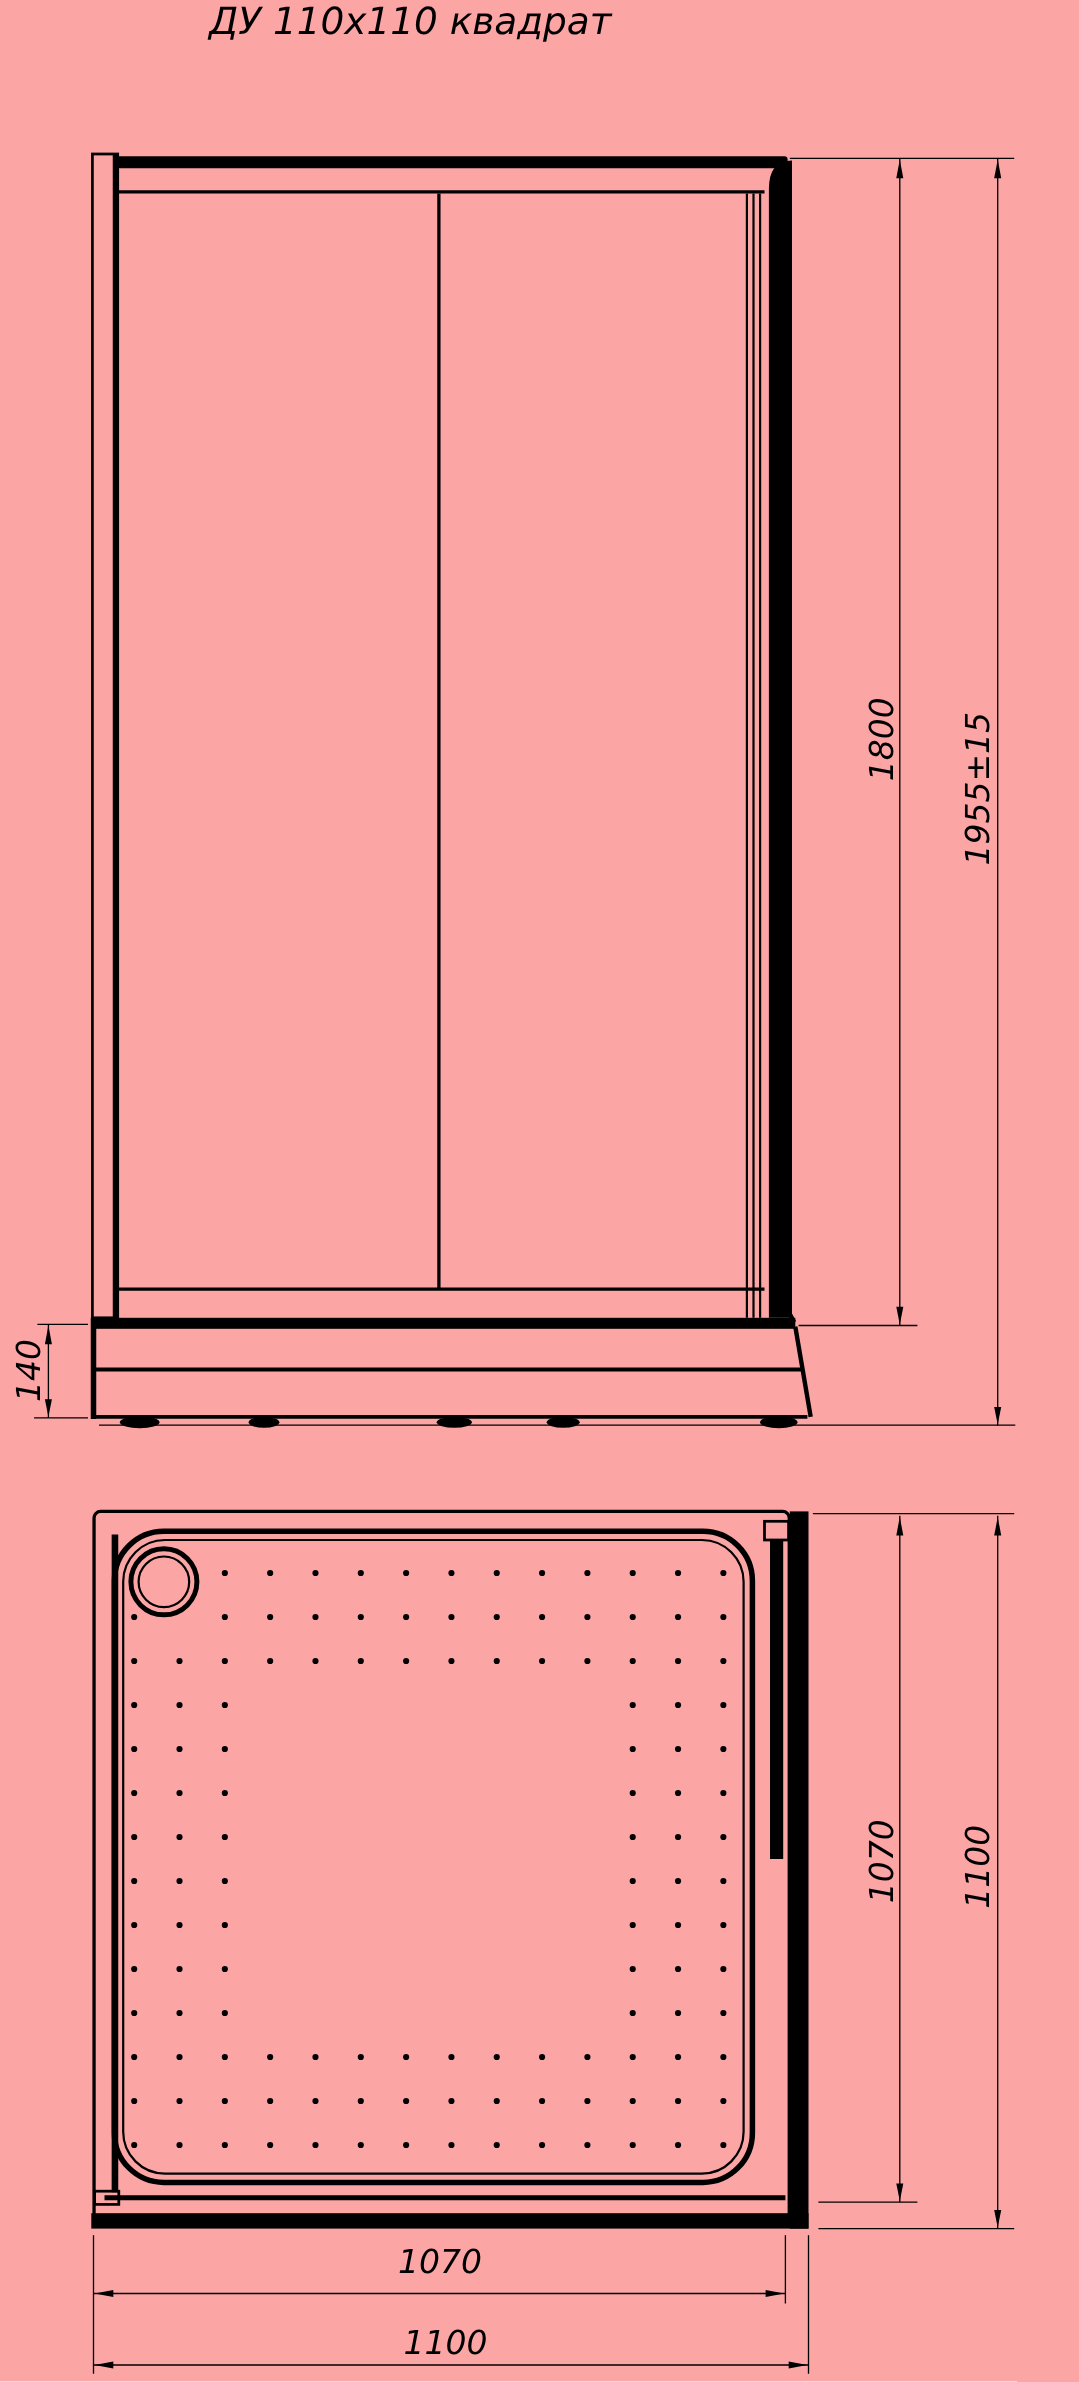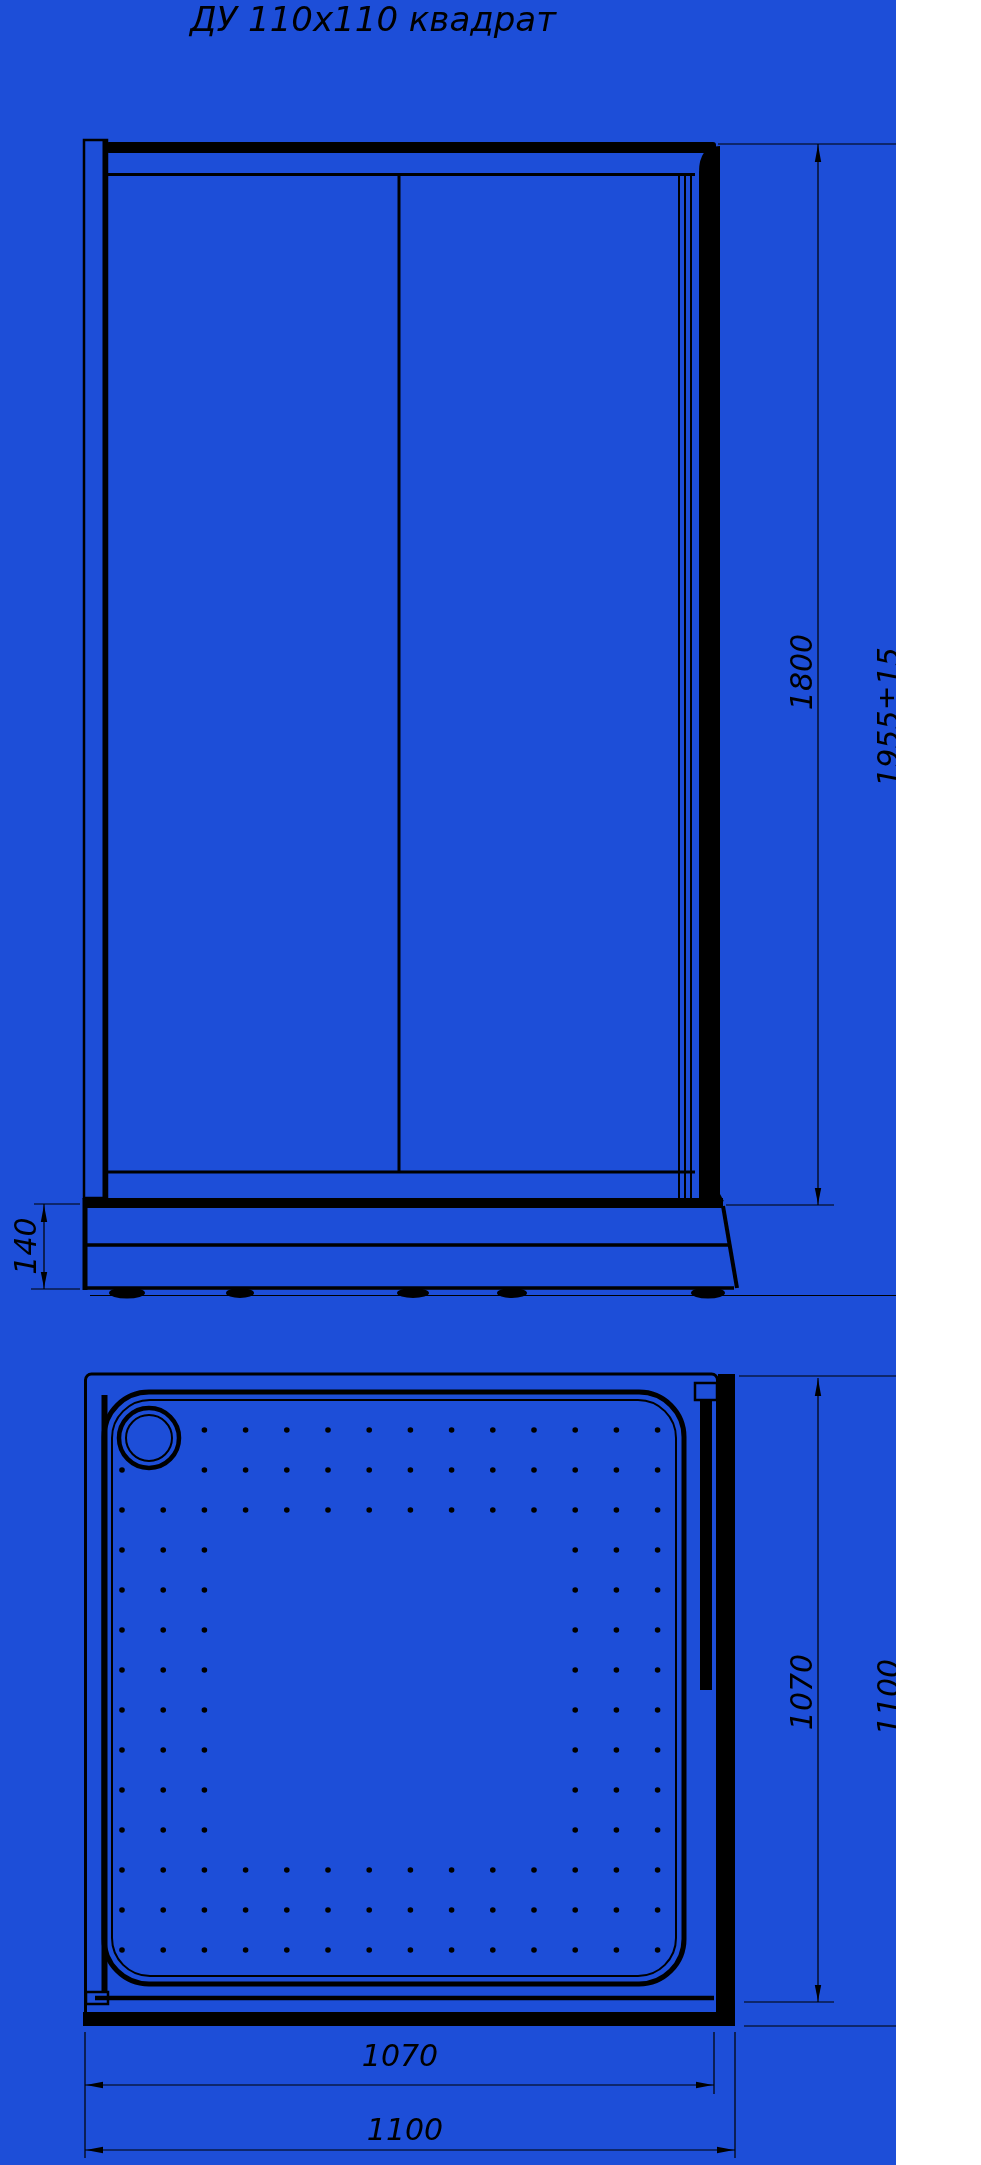--- a/index.html
+++ b/index.html
@@ -1,16 +1,16 @@
 <!DOCTYPE html>
 <html><head>
 <meta charset="utf-8">
 <style>
   html,body{margin:0;padding:0;background:#ffffff;}
-  .sheet{position:relative;width:896px;height:2165px;background:#1d4ed8;overflow:hidden;}
+  .sheet{position:relative;width:981px;height:2165px;background:#fca5a5;overflow:hidden;}
   svg{position:absolute;left:0;top:0;}
   text{font-family:"DejaVu Sans",sans-serif;font-style:italic;fill:#000;}
   .dim-text{font-size:30px;}
   .title-text{font-size:34px;}
 </style>
 </head>
 <body>
 
 <div class="sheet">
 <svg width="981" height="2165" viewBox="0 0 981 2165">

